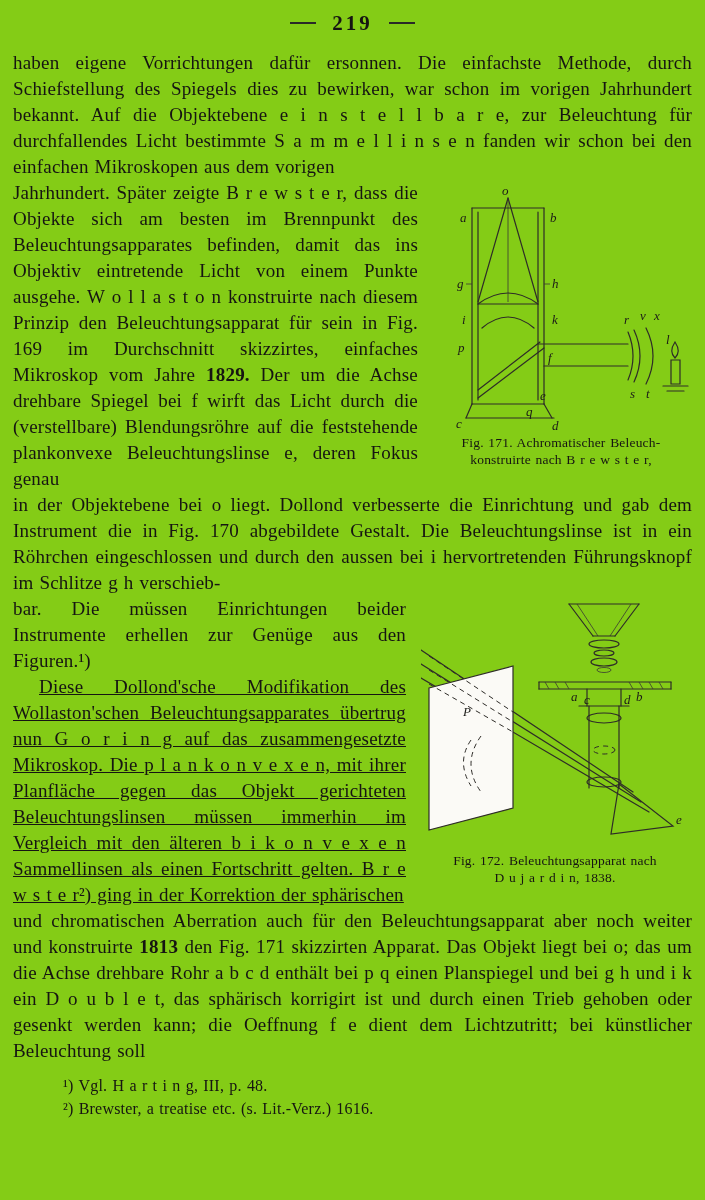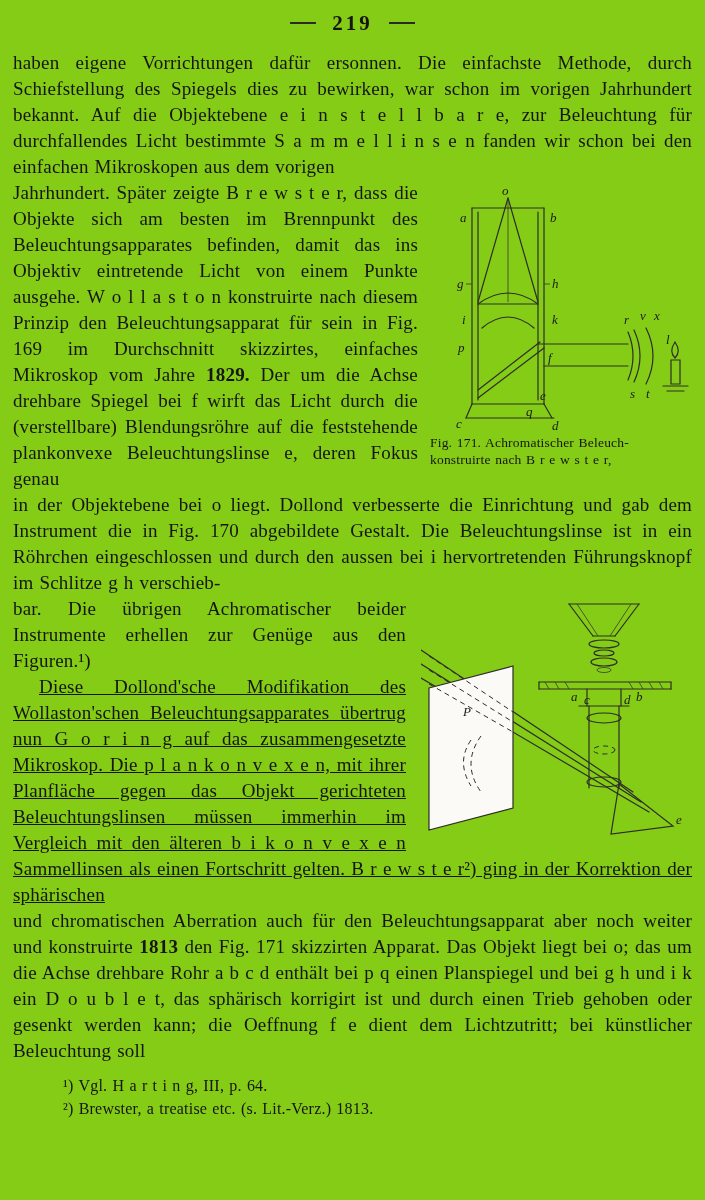--- a/index.html
+++ b/index.html
@@ -25,21 +25,21 @@
     letter-spacing: 0.2px; word-spacing: 1px;
   }
   .para { margin: 0; }
   .indent { text-indent: 26px; text-decoration: underline; }
   .clear { clear: both; }
   .figure { float: right; margin: 2px 0 2px 12px; }
   .fig171 { width: 262px; }
   .fig172 { width: 274px; }
   .figcaption {
     font-size: 13.5px; line-height: 16.5px; letter-spacing: 0.2px;
-    text-align: left; margin-top: 3px;
+    text-align: center; margin-top: 3px;
   }
   .capline { display: block; }
   svg { display: block; margin: 0 auto; }
   .ln { stroke: #2e2c28; fill: none; stroke-width: 1.2; stroke-linecap: round; }
   .thin { stroke: #3a3833; fill: none; stroke-width: 0.8; }
   .dash { stroke: #2e2c28; fill: none; stroke-width: 1; stroke-dasharray: 5 4; }
   .paperfill { fill: #fbfaf6; stroke: #2e2c28; stroke-width: 1.2; }
   svg text {
     font-family: "Liberation Serif", "DejaVu Serif", serif;
     font-size: 13px; font-style: italic; fill: #1c1b18;
@@ -198,27 +198,29 @@
           <g>
             <text x="42" y="118">P</text>
             <text x="150" y="103">a</text>
             <text x="163" y="106">c</text>
             <text x="203" y="106">d</text>
             <text x="215" y="103">b</text>
             <text x="255" y="226">e</text>
           </g>
         </svg>
         <figcaption class="figcaption">
+          <span class="capline">Fig. 172.  Beleuchtungsapparat nach</span>
+          <span class="capline">D u j a r d i n, 1838.</span>
         </figcaption>
       </figure>
-      <p class="para">bar.  Die übrigen Achromatischer beider Instrumente erhellen zur Genüge aus den Figuren.¹)</p>
+      <p class="para">bar.  Die müssen Einrichtungen beider Instrumente erhellen zur Genüge aus den Figuren.¹)</p>
       <p class="para indent">Diese Dollond'sche Modifikation des Wollaston'schen Beleuchtungsapparates übertrug nun G o r i n g auf das zusammengesetzte Mikroskop.  Die p l a n k o n v e x e n, mit ihrer Planfläche gegen das Objekt gerichteten Beleuchtungslinsen müssen immerhin im Vergleich mit den älteren b i k o n v e x e n Sammellinsen als einen Fortschritt gelten.  B r e w s t e r²) ging in der Korrektion der sphärischen</p>
     </section>
 
     <p class="para clear"><span>und chromatischen Aberration auch für den Beleuchtungsapparat aber noch weiter und konstruirte </span><b>1813</b><span> den Fig. 171 skizzirten Apparat.  Das Objekt liegt bei o; das um die Achse drehbare Rohr a b c d enthält bei p q einen Planspiegel und bei g h und i k ein D o u b l e t, das sphärisch korrigirt ist und durch einen Trieb gehoben oder gesenkt werden kann; die Oeffnung f e dient dem Lichtzutritt; bei künstlicher Beleuchtung soll</span></p>
 
     <div class="footnotes">
-      <p class="fn">¹) Vgl. H a r t i n g, III, p. 64.</p>
-      <p class="fn">²) Brewster, a treatise etc. (s. Lit.-Verz.) 1813.</p>
+      <p class="fn">¹) Vgl. H a r t i n g, III, p. 48.</p>
+      <p class="fn">²) Brewster, a treatise etc. (s. Lit.-Verz.) 1616.</p>
     </div>
 
   </div>
 </div>
 
 </body></html>

